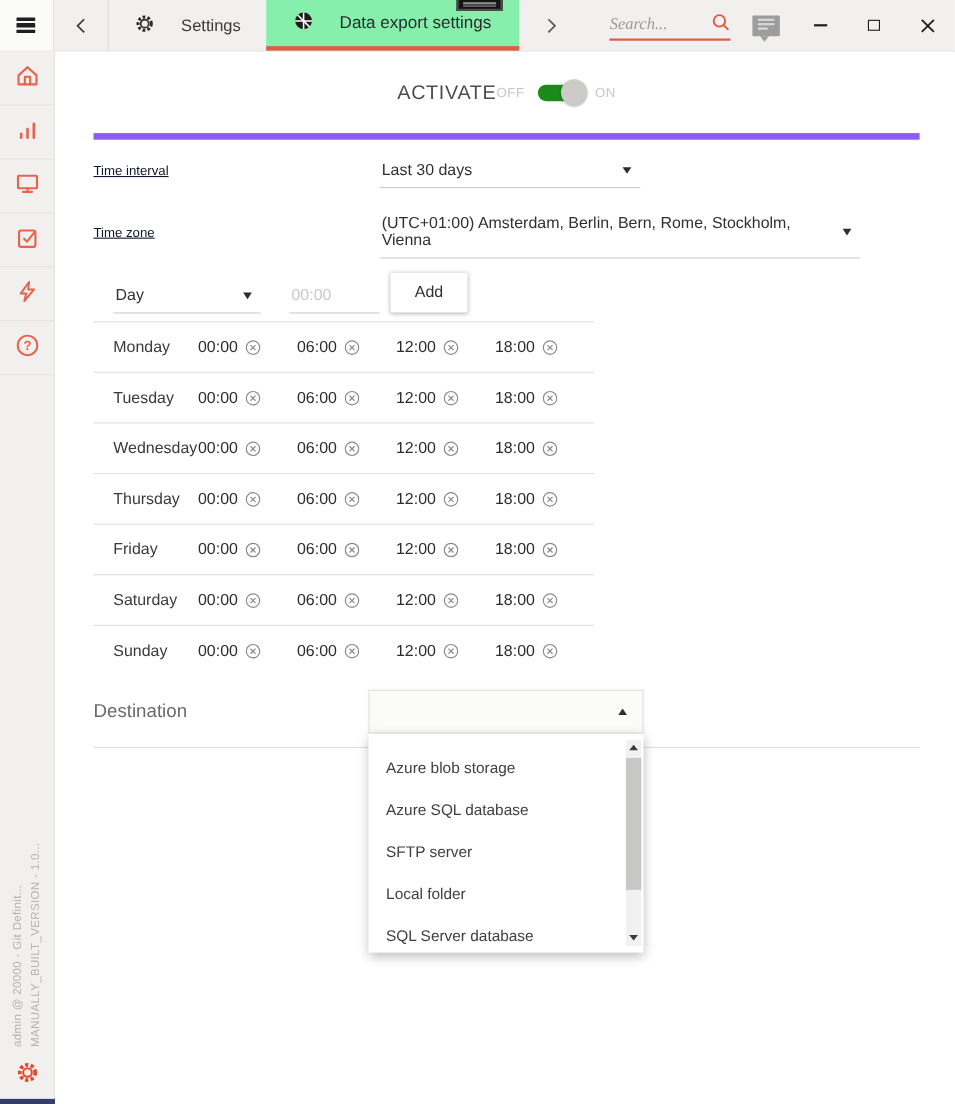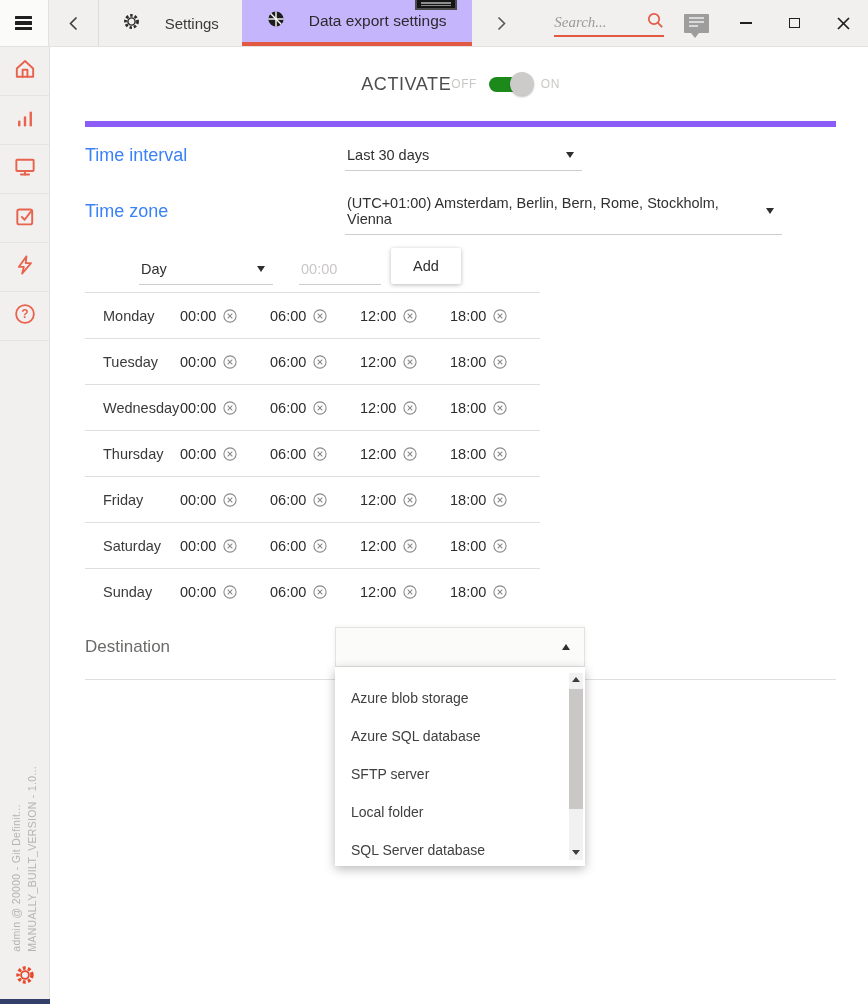--- a/index.html
+++ b/index.html
@@ -9,21 +9,21 @@
   
   .topbar { position:absolute; left:0; top:0; width:868px; height:47px; background:#f1f0ee;
             display:flex; align-items:stretch; border-bottom:1px solid #e2e1df; }
   .ham-cell { width:50px; background:#fbfbfa; border-right:1px solid #e2e1df;
               display:flex; flex-direction:column; align-items:center; justify-content:center; gap:2.5px; cursor:pointer; }
   .ham-cell span { display:block; width:17px; height:3.2px; background:#1f1f1f; border-radius:0.5px; }
   .nav-chev { width:50px; display:flex; align-items:center; justify-content:center; cursor:pointer; }
   .vdiv { width:1px; background:#dddcda; }
   .tab { display:flex; align-items:center; justify-content:center; gap:24px; cursor:pointer; font-size:15px; color:#3a3a3a; }
   .tab-settings { width:146px; }
-  .tab-active { width:235px; background:#c4b5fd; border-bottom:4px solid #e25944; color:#2b2b2b; font-size:15.5px; }
+  .tab-active { width:235px; background:#86efac; border-bottom:4px solid #e25944; color:#2b2b2b; font-size:15.5px; }
   .fwd-wrap { width:62px; display:flex; align-items:center; justify-content:center; cursor:pointer; }
   .search-box { width:110px; margin:10px 0 9px 22px; border-bottom:2px solid #e25944;
                 display:flex; align-items:center; }
   .search-box input { flex:1; min-width:0; border:none; outline:none; background:transparent;
                       font-family:"Liberation Serif", serif; font-style:italic; font-size:15px; color:#8d8d8d; }
   .search-box input::placeholder { color:#9a9a9a; }
   .comment-wrap { margin-left:20px; align-self:center; position:relative; cursor:pointer; }
   .comment-body { width:25px; height:19px; background:#9d9d9d; border-radius:1px; padding:3.5px 5px; display:flex; flex-direction:column; gap:2px; }
   .comment-body i { display:block; height:2px; background:#d9d9d9; }
   .comment-body i:nth-child(3) { width:60%; }
@@ -54,33 +54,33 @@
   .activate-row { height:80px; display:flex; align-items:center; justify-content:center;
                   border-bottom:6px solid #8b5cf6; }
   .activate-label { font-size:18px; color:#4d4d4d; letter-spacing:0.6px; }
   .toggle-group { display:flex; align-items:center; }
   .toggle-side { font-size:12px; color:#c9c8c6; letter-spacing:0.5px; }
   .toggle { position:relative; width:40px; height:15px; border-radius:8px; background:#1b8a1b; margin:0 12px; cursor:pointer; }
   .toggle-knob { position:absolute; right:-5px; top:-4.5px; width:24px; height:24px; border-radius:50%;
                  background:#cccbc9; box-shadow:0 1px 2px rgba(0,0,0,0.25); }
 
   .field-row { display:flex; align-items:center; height:56px; }
-  .field-label { width:260px; flex-shrink:0; font-size:18px; color:#3b82f6; }
+  .field-label { width:260px; flex-shrink:0; font-size:12px; color:#0f172a;text-decoration:underline; }
   .ui-select { display:flex; align-items:center; justify-content:space-between;
                border-bottom:1px solid #cfcecc; padding:7px 8px 7px 2px; font-size:14.5px; color:#303030; cursor:pointer; }
   .w-237 { width:237px; } .w-437 { width:437px; }
   .caret-down { width:0; height:0; border-left:4.5px solid transparent; border-right:4.5px solid transparent;
                 border-top:6px solid #2e2e2e; }
   .caret-up { width:0; height:0; border-left:4.5px solid transparent; border-right:4.5px solid transparent;
               border-bottom:6px solid #2e2e2e; }
 
   .section-label { height:44px; display:flex; align-items:center; font-size:17px; color:#6b6a68; margin-top:2px; }
 
   .sched-controls { height:46px; display:flex; align-items:flex-end; padding-left:18px; }
-  .day-select { width:134px;margin-left:36px; }
+  .day-select { width:134px; }
   .time-input { width:82px; margin-left:26px; border:none; outline:none; background:transparent;
                 border-bottom:1px solid #cfcecc; padding:7px 2px; font-size:14.5px; color:#303030; }
   .time-input::placeholder { color:#c9c8c6; }
   .add-btn { margin-left:10px; width:70px; height:36px; background:#fff; border:none; border-radius:2px;
              box-shadow:0 1px 4px rgba(0,0,0,0.28); font-size:14.5px; color:#2e2e2e;
              font-family:"Liberation Sans",sans-serif; cursor:pointer; margin-bottom:1px; }
 
   .sched-table { width:455px; margin-top:7px; }
   .sched-row { display:flex; align-items:center; height:46px; border-top:1px solid #e0dfde; padding-left:18px; }
   .day-cell { width:99px; font-size:14.5px; color:#3a3a3a; }

